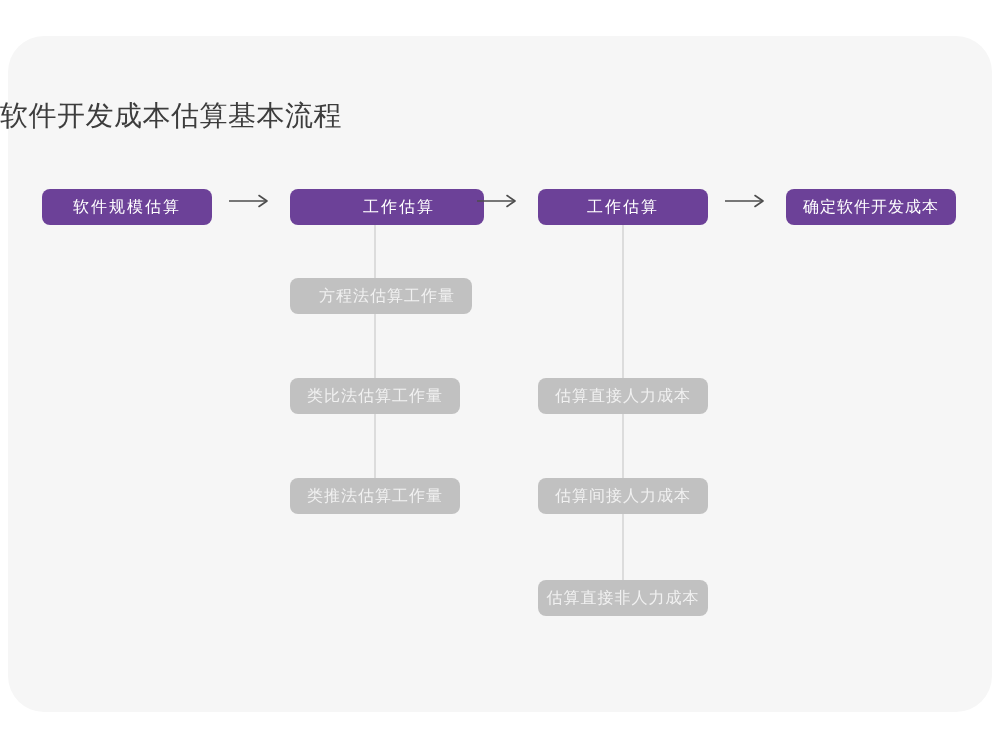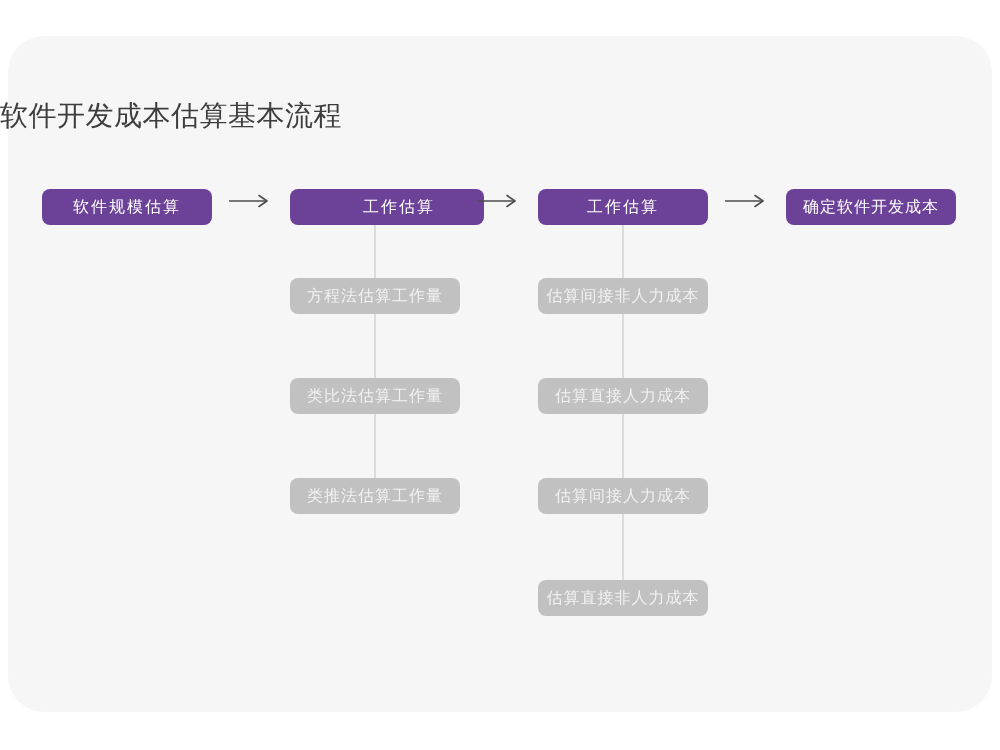--- a/index.html
+++ b/index.html
@@ -80,21 +80,21 @@
     border-radius: 8px;
     color: #f1f1f1;
     font-size: 16px;
     letter-spacing: 1px;
     text-align: center;
     z-index: 2;
     white-space: nowrap;
   }
   .col-work { left: 290px; }
   .col-cost { left: 538px; }
-  .row-a { top: 278px; }
+  .row-a { top: 278px; padding-left: 12px; }
   .row-b { top: 378px; }
   .row-c { top: 478px; }
   .row-d { top: 580px; }
 </style>
 </head>
 <body>
 
 <div class="stage">
 
   <div class="card"></div>
@@ -124,18 +124,17 @@
     <line x1="2" y1="8" x2="39" y2="8" stroke="#4d4d4d" stroke-width="1.6"></line>
     <path d="M32 2.5 L40 8 L32 13.5" fill="none" stroke="#4d4d4d" stroke-width="1.6" stroke-linecap="round" stroke-linejoin="round"></path>
   </svg>
 
   <div class="main-node node-4">确定软件开发成本</div>
 
   <div class="sub-node col-work row-a">方程法估算工作量</div>
   <div class="sub-node col-work row-b">类比法估算工作量</div>
   <div class="sub-node col-work row-c">类推法估算工作量</div>
 
-  <div class="sub-node col-cost row-a">估算间接非人力成本</div>
   <div class="sub-node col-cost row-b">估算直接人力成本</div>
   <div class="sub-node col-cost row-c">估算间接人力成本</div>
   <div class="sub-node col-cost row-d">估算直接非人力成本</div>
 
 </div>
 
 </body></html>

